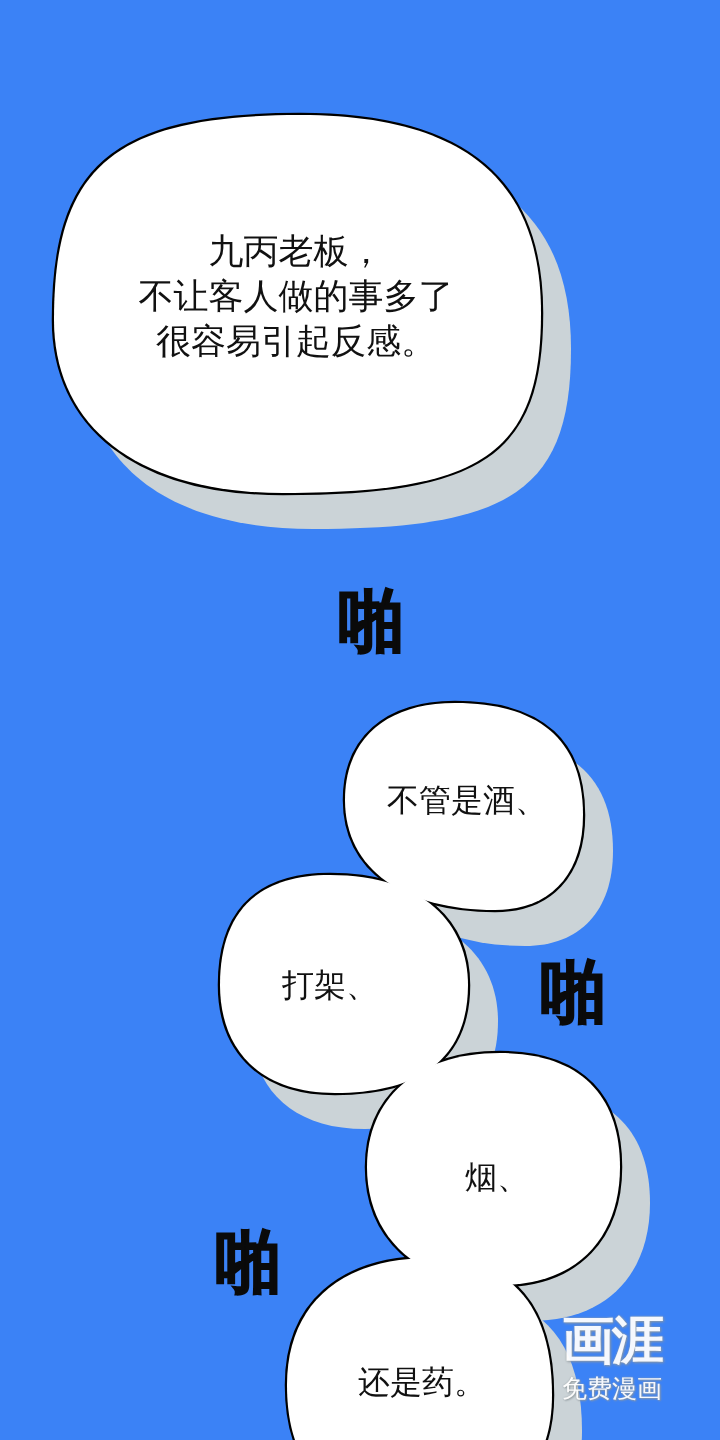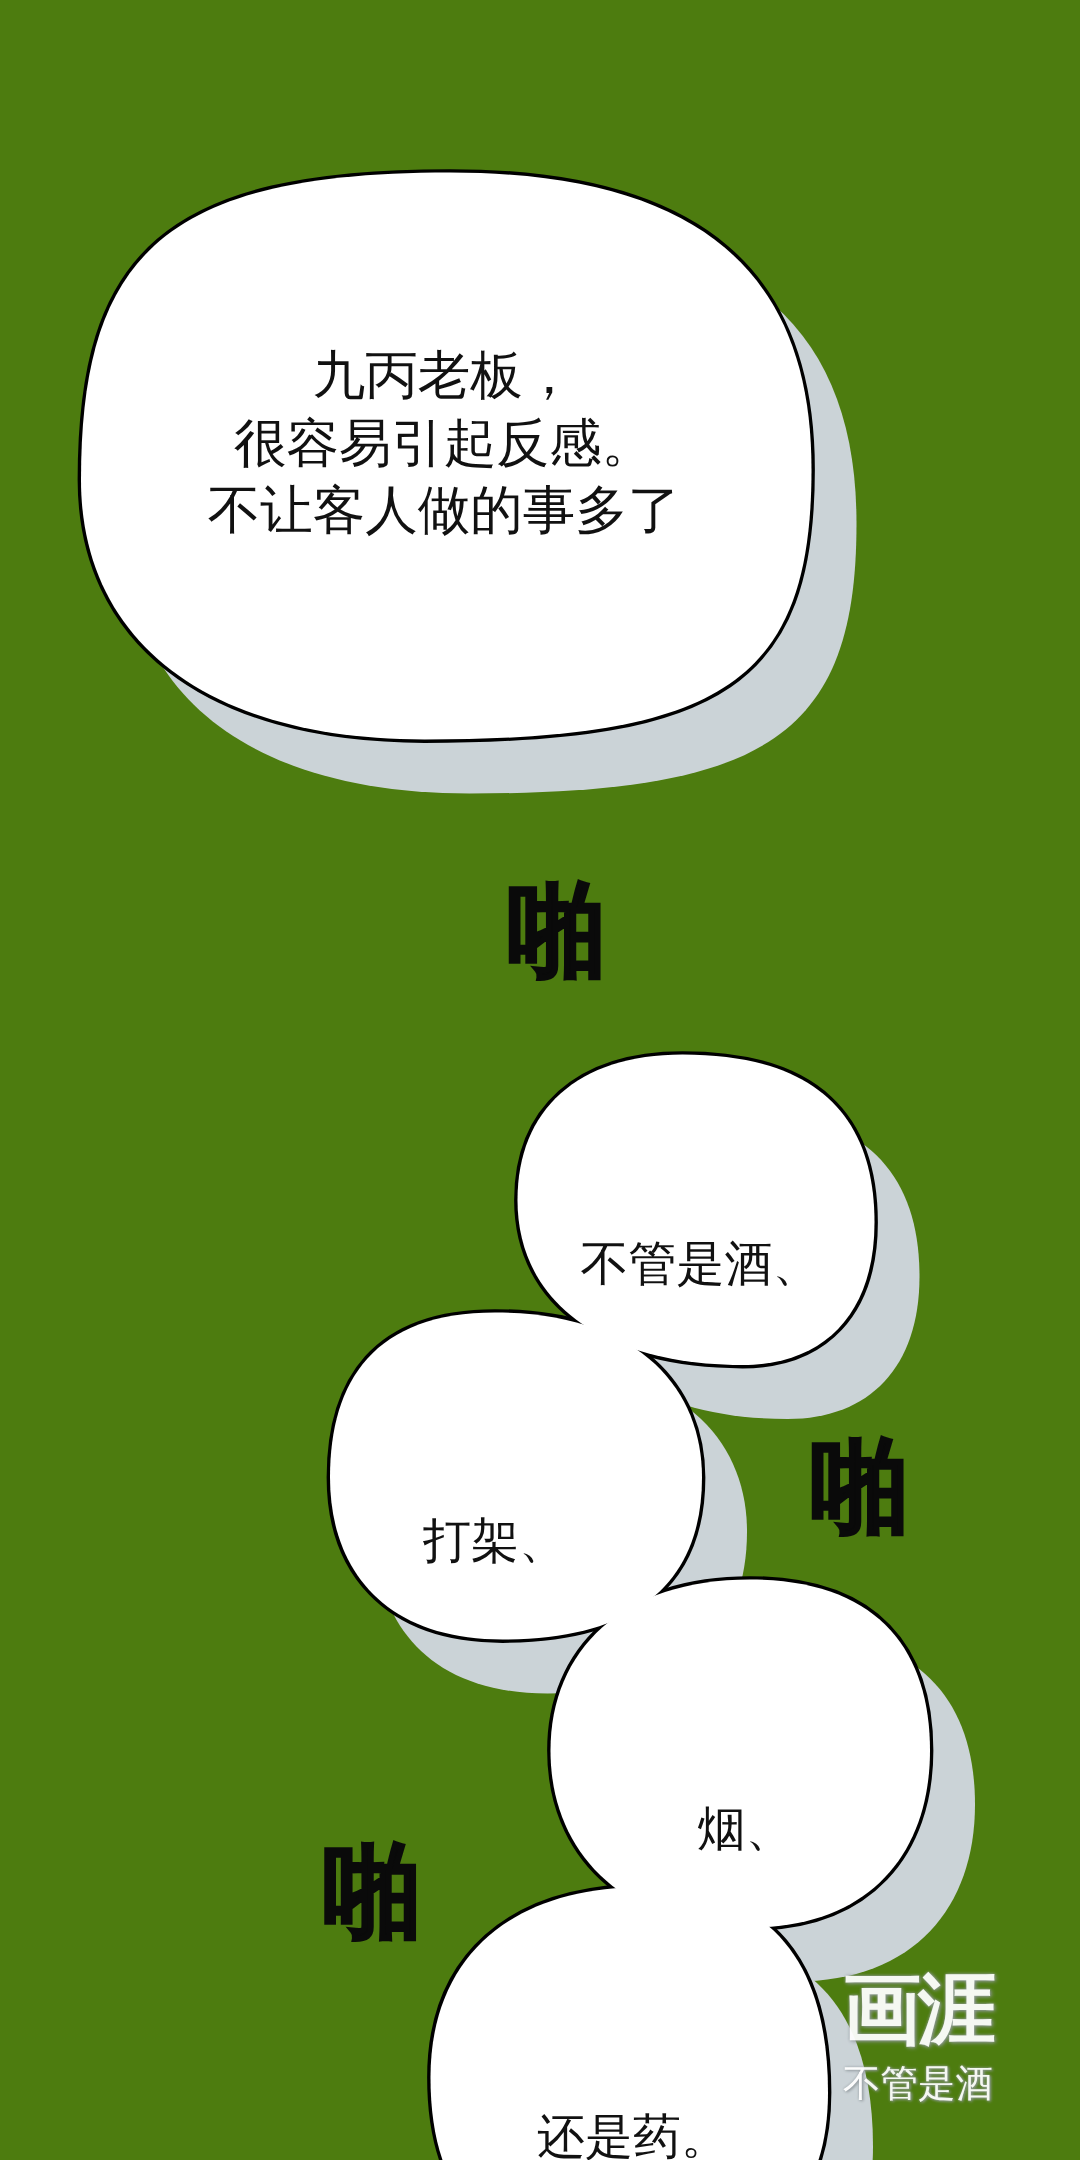--- a/index.html
+++ b/index.html
@@ -5,21 +5,21 @@
     html, body {
       margin: 0;
       padding: 0;
       background: #ffffff;
     }
     .page {
       position: relative;
       width: 720px;
       height: 1440px;
       overflow: hidden;
-      background: #4d7c0f;
+      background: #3b82f6;
       font-family: "DejaVu Sans", "Liberation Sans", sans-serif;
       color: #111111;
     }
     .art {
       position: absolute;
       left: 0;
       top: 0;
       width: 720px;
       height: 1440px;
     }
@@ -34,21 +34,20 @@
       top: 229px;
       width: 400px;
       font-size: 35px;
       line-height: 45px;
     }
     .top-text div { height: 45px; }
     .chain-text {
       font-size: 32px;
       line-height: 38px;
       height: 38px;
-      margin-top: 42px;
     }
     .t-a { left: 367px; top: 781px; width: 200px; }
     .t-b { left: 240px; top: 966px; width: 180px; }
     .t-c { left: 437px; top: 1158px; width: 120px; }
     .t-d { left: 322px; top: 1363px; width: 200px; }
 
     .sfx {
       position: absolute;
       width: 76px;
       height: 76px;
@@ -116,31 +115,31 @@
       <path d="M 300 115 C 470 115 541 185 541 313 C 541 455 480 493 283 493 C 135 493 54 425 54 320 C 54 170 110 115 300 115 Z"></path>
       <path d="M 455 703 C 545 703 583 745 583 815 C 583 875 550 910 495 910 C 405 910 345 870 345 800 C 345 740 385 703 455 703 Z"></path>
       <path d="M 330 875 C 425 875 468 925 468 985 C 468 1050 430 1093 335 1093 C 255 1093 220 1045 220 985 C 220 920 250 875 330 875 Z"></path>
       <path d="M 500 1053 C 585 1053 620 1100 620 1167 C 620 1235 580 1285 500 1285 C 415 1285 367 1235 367 1167 C 367 1100 415 1053 500 1053 Z"></path>
       <path d="M 430 1258 C 515 1258 552 1310 552 1395 C 552 1470 510 1510 420 1510 C 330 1510 287 1470 287 1385 C 287 1305 340 1258 430 1258 Z"></path>
     </g>
   </svg>
 
   <div class="bubble-text top-text">
     <div>九丙老板，</div>
+    <div>不让客人做的事多了</div>
     <div>很容易引起反感。</div>
-    <div>不让客人做的事多了</div>
   </div>
 
   <div class="bubble-text chain-text t-a">不管是酒、</div>
   <div class="bubble-text chain-text t-b">打架、</div>
   <div class="bubble-text chain-text t-c">烟、</div>
   <div class="bubble-text chain-text t-d">还是药。</div>
 
   <div class="sfx sfx-1">啪</div>
   <div class="sfx sfx-2">啪</div>
   <div class="sfx sfx-3">啪</div>
 
   <div class="watermark">
     <span class="wm-logo">画涯</span>
-    <span class="wm-tagline">不管是酒</span>
+    <span class="wm-tagline">免费漫画</span>
   </div>
 
 </div>
 
 </body></html>

